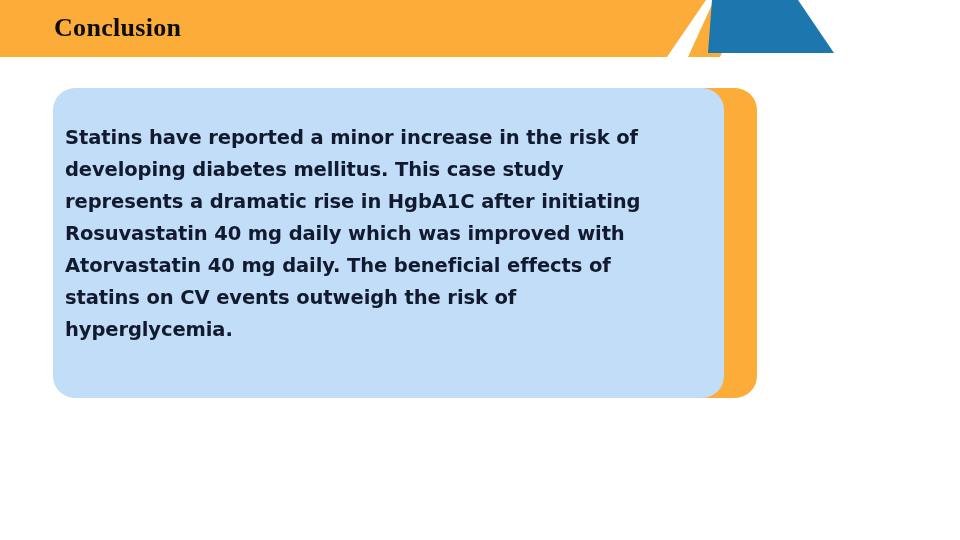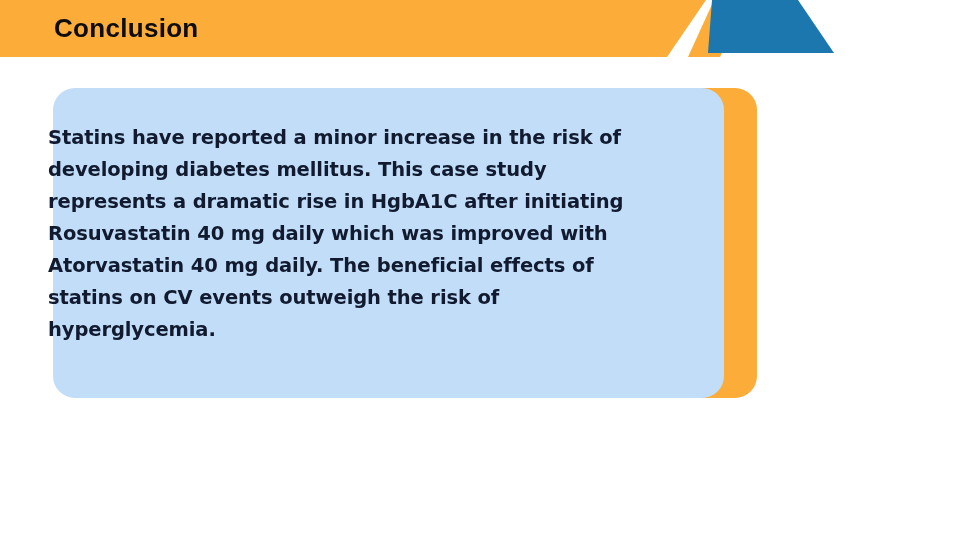--- a/index.html
+++ b/index.html
@@ -54,21 +54,21 @@
     height: 53px;
     background: #1C77AE;
     clip-path: polygon(4px 0, 90px 0, 126px 53px, 0 53px);
   }
 
   
   .title {
     position: absolute;
     left: 54px;
     top: 9px;
-    font-family: Liberation Sans, sans-serif;
+    font-family: Liberation Serif, serif;
     font-size: 26px;
     font-weight: bold;
     letter-spacing: 0.3px;
     color: #0D0D0D;
     line-height: 38px;
     white-space: nowrap;
   }
 
   
   .card-accent {
@@ -84,21 +84,21 @@
     position: absolute;
     left: 53px;
     top: 88px;
     width: 671px;
     height: 310px;
     background: #C1DDF8;
     border-radius: 22px;
   }
   .card-text {
     position: absolute;
-    left: 48px;
+    left: 65px;
     top: 122px;
     width: 640px;
     font-family: "DejaVu Sans", sans-serif;
     font-size: 19.5px;
     font-weight: bold;
     line-height: 32px;
     color: #111A2E;
     letter-spacing: -0.1px;
     white-space: pre-line;
   }

